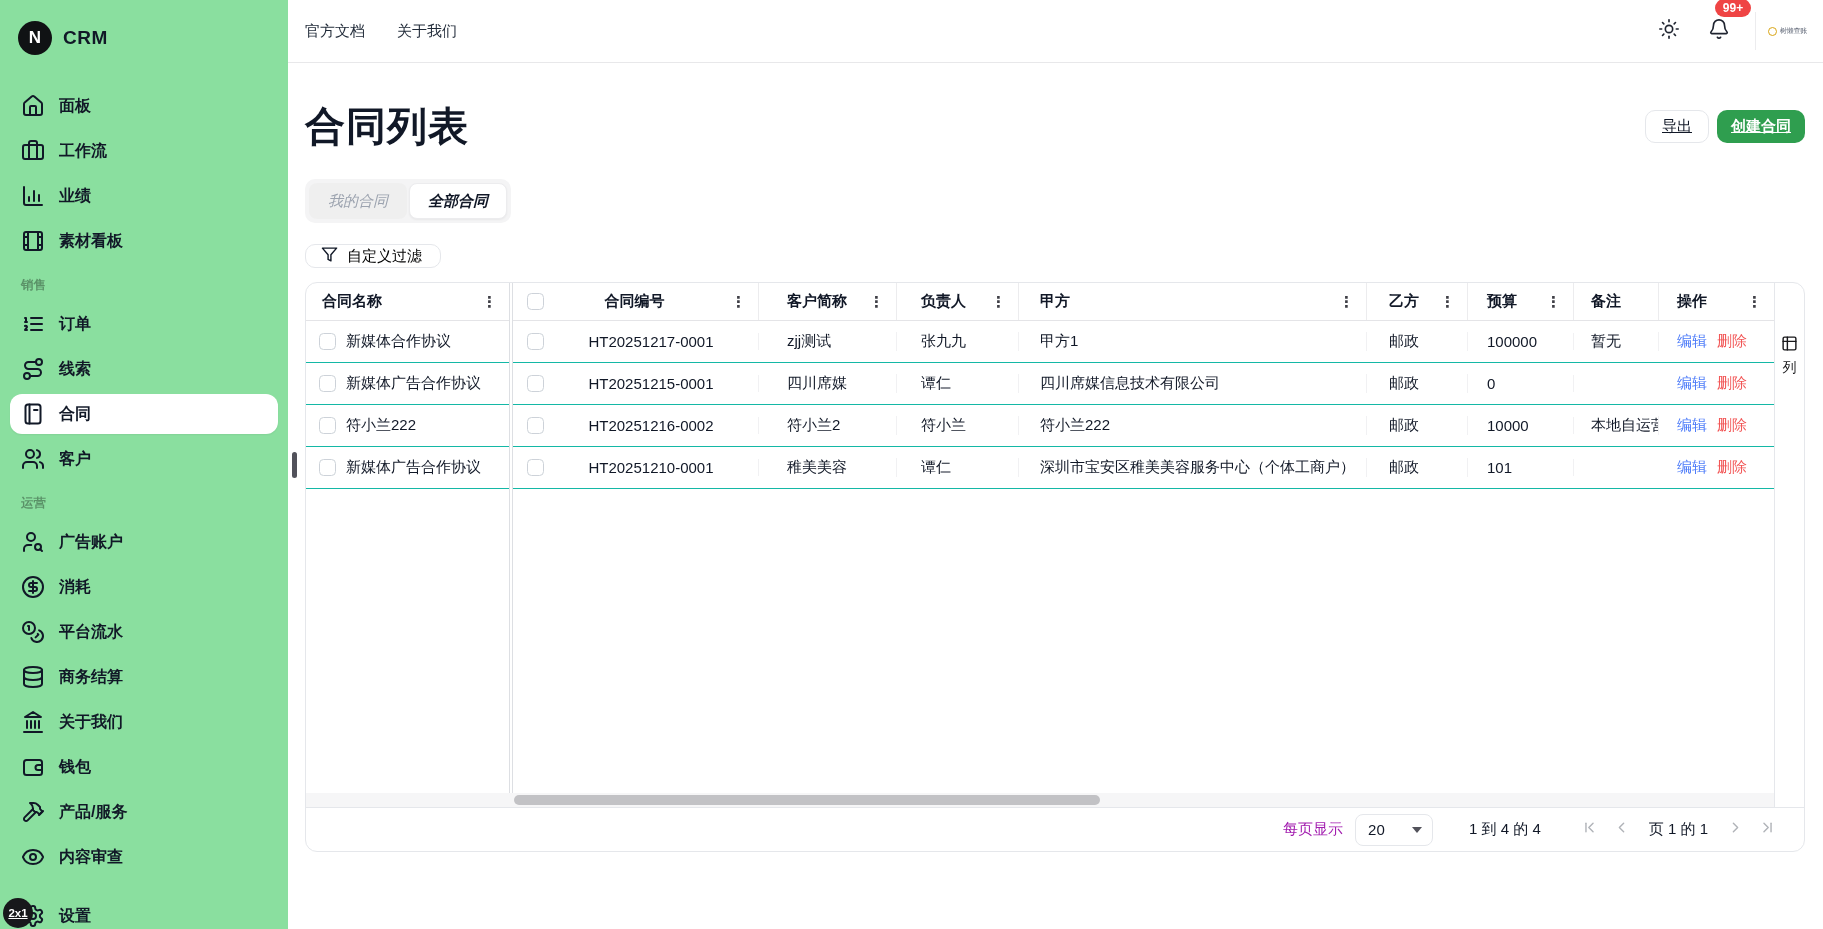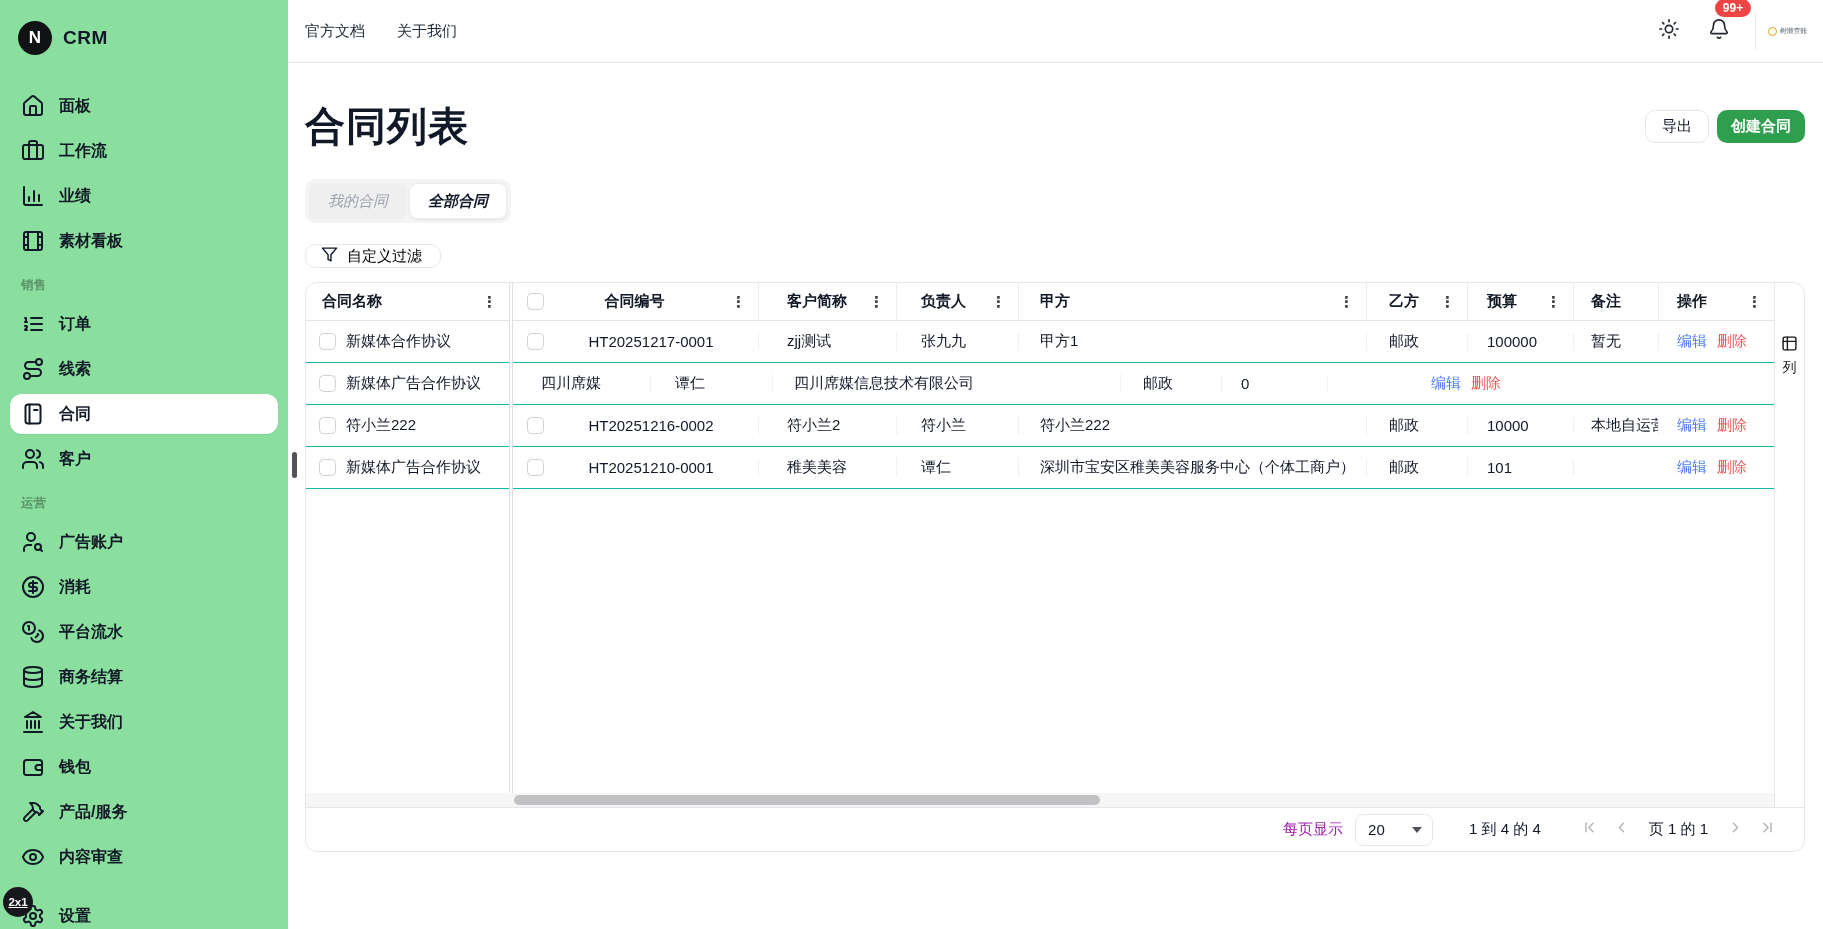--- a/index.html
+++ b/index.html
@@ -32,21 +32,21 @@
   .badge { position:absolute; top:-14px; left:14px; background:#ef4444; color:#fff; font-size:12px; font-weight:bold; padding:2px 8px; border-radius:999px; white-space:nowrap; }
   .tb-divider { width:1px; height:38px; background:#ececee; margin:0 12px 0 18px; }
   .partner-logo { display:flex; align-items:center; gap:3px; cursor:pointer; }
   .partner-dot { width:9px; height:9px; border:1.5px solid #d9a514; border-radius:50%; }
   .partner-text { font-size:7px; color:#6b7280; letter-spacing:-0.2px; }
 
   .content { padding:0 18px 0 17px; flex:1; }
   .page-head { display:flex; align-items:center; margin-top:36px; }
   h1.page-title { font-size:40px; font-weight:800; letter-spacing:1px; }
   .head-actions { margin-left:auto; display:flex; gap:8px; }
-  .btn { height:33px; border-radius:10px; font-size:15px; display:flex; align-items:center; justify-content:center; cursor:pointer; border:1px solid transparent; }
+  .btn { height:33px; border-radius:10px; font-size:15px; display:flex; align-items:center; justify-content:center; cursor:pointer; border:1px solid transparent;text-decoration:underline; }
   .btn-outline { background:#fff; border-color:#e5e7eb; color:#111827; width:64px; font-weight:500; }
   .btn-green { background:#2f9e4f; color:#fff; width:88px; font-weight:600; }
 
   .tabs { margin-top:25px; display:inline-flex; background:#f4f4f5; border-radius:10px; padding:4px; gap:2px; }
   .tab { height:36px; padding:0 18px; border-radius:8px; display:flex; align-items:center; font-size:15px; color:#9ca3af; cursor:pointer; border:1px solid transparent; font-weight:500;font-style:italic; }
   .tab.active { background:#fff; color:#111827; font-weight:700; border-color:#ececee; box-shadow:0 1px 2px rgba(0,0,0,.05); }
   .tabs-row { display:block; }
 
   .filter-row { margin-top:21px; }
   .filter-btn { display:inline-flex; align-items:center; gap:9px; height:24px; padding:0 18px 0 15px; border:1px solid #e5e7eb; border-radius:10px; background:#fff; font-size:15px; font-weight:500; cursor:pointer; }
@@ -98,21 +98,21 @@
   .pagination { height:44px; flex:0 0 44px; border-top:1px solid #e5e7eb; display:flex; align-items:center; justify-content:flex-end; padding-right:28px; }
   .pp-label { font-size:15px; color:#a21caf; }
   .pp-select { margin-left:12px; width:78px; height:32px; border:1px solid #e5e7eb; border-radius:8px; display:flex; align-items:center; padding:0 10px 0 12px; font-size:15px; cursor:pointer; }
   .caret-down { margin-left:auto; width:0; height:0; border-left:5px solid transparent; border-right:5px solid transparent; border-top:6px solid #52525b; }
   .range-text { margin-left:36px; font-size:15px; }
   .pager { margin-left:40px; display:flex; align-items:center; gap:15px; }
   .pager svg { width:17px; height:17px; stroke:#b0b3b8; fill:none; stroke-width:2; stroke-linecap:round; stroke-linejoin:round; cursor:pointer; }
   .page-text { font-size:15px; margin:0 4px; }
 
   .v-thumb { position:fixed; left:292px; top:452px; width:5px; height:26px; border-radius:3px; background:#52525b; }
-  .scale-badge { position:fixed; left:3px; bottom:12px; width:30px; height:30px; border-radius:50%; background:#17181b; color:#fff; font-size:11.5px; font-weight:600; display:flex; align-items:center; justify-content:center;text-decoration:underline; }
+  .scale-badge { position:fixed; left:3px; bottom:1px; width:30px; height:30px; border-radius:50%; background:#17181b; color:#fff; font-size:11.5px; font-weight:600; display:flex; align-items:center; justify-content:center;text-decoration:underline; }
 </style>
 </head>
 <body>
 
 <div class="app">
 
   <aside class="sidebar">
     <div class="logo-row">
       <div class="logo-circle">
           <span>N</span>
@@ -454,20 +454,24 @@
                       <div class="cell bcell c-partya">甲方1</div>
                       <div class="cell bcell c-partyb">邮政</div>
                       <div class="cell bcell c-budget">100000</div>
                       <div class="cell bcell c-remark">暂无</div>
                       <div class="cell c-action">
                         <a class="link-edit">编辑</a>
                         <a class="link-del">删除</a>
                       </div>
                     </div>
                     <div class="brow">
+                      <div class="cell bcell c-number">
+                        <span class="checkbox"></span>
+                        <span class="num-label">HT20251215-0001</span>
+                      </div>
                       <div class="cell bcell c-customer">四川席媒</div>
                       <div class="cell bcell c-owner">谭仁</div>
                       <div class="cell bcell c-partya">四川席媒信息技术有限公司</div>
                       <div class="cell bcell c-partyb">邮政</div>
                       <div class="cell bcell c-budget">0</div>
                       <div class="cell bcell c-remark"></div>
                       <div class="cell c-action">
                         <a class="link-edit">编辑</a>
                         <a class="link-del">删除</a>
                       </div>

